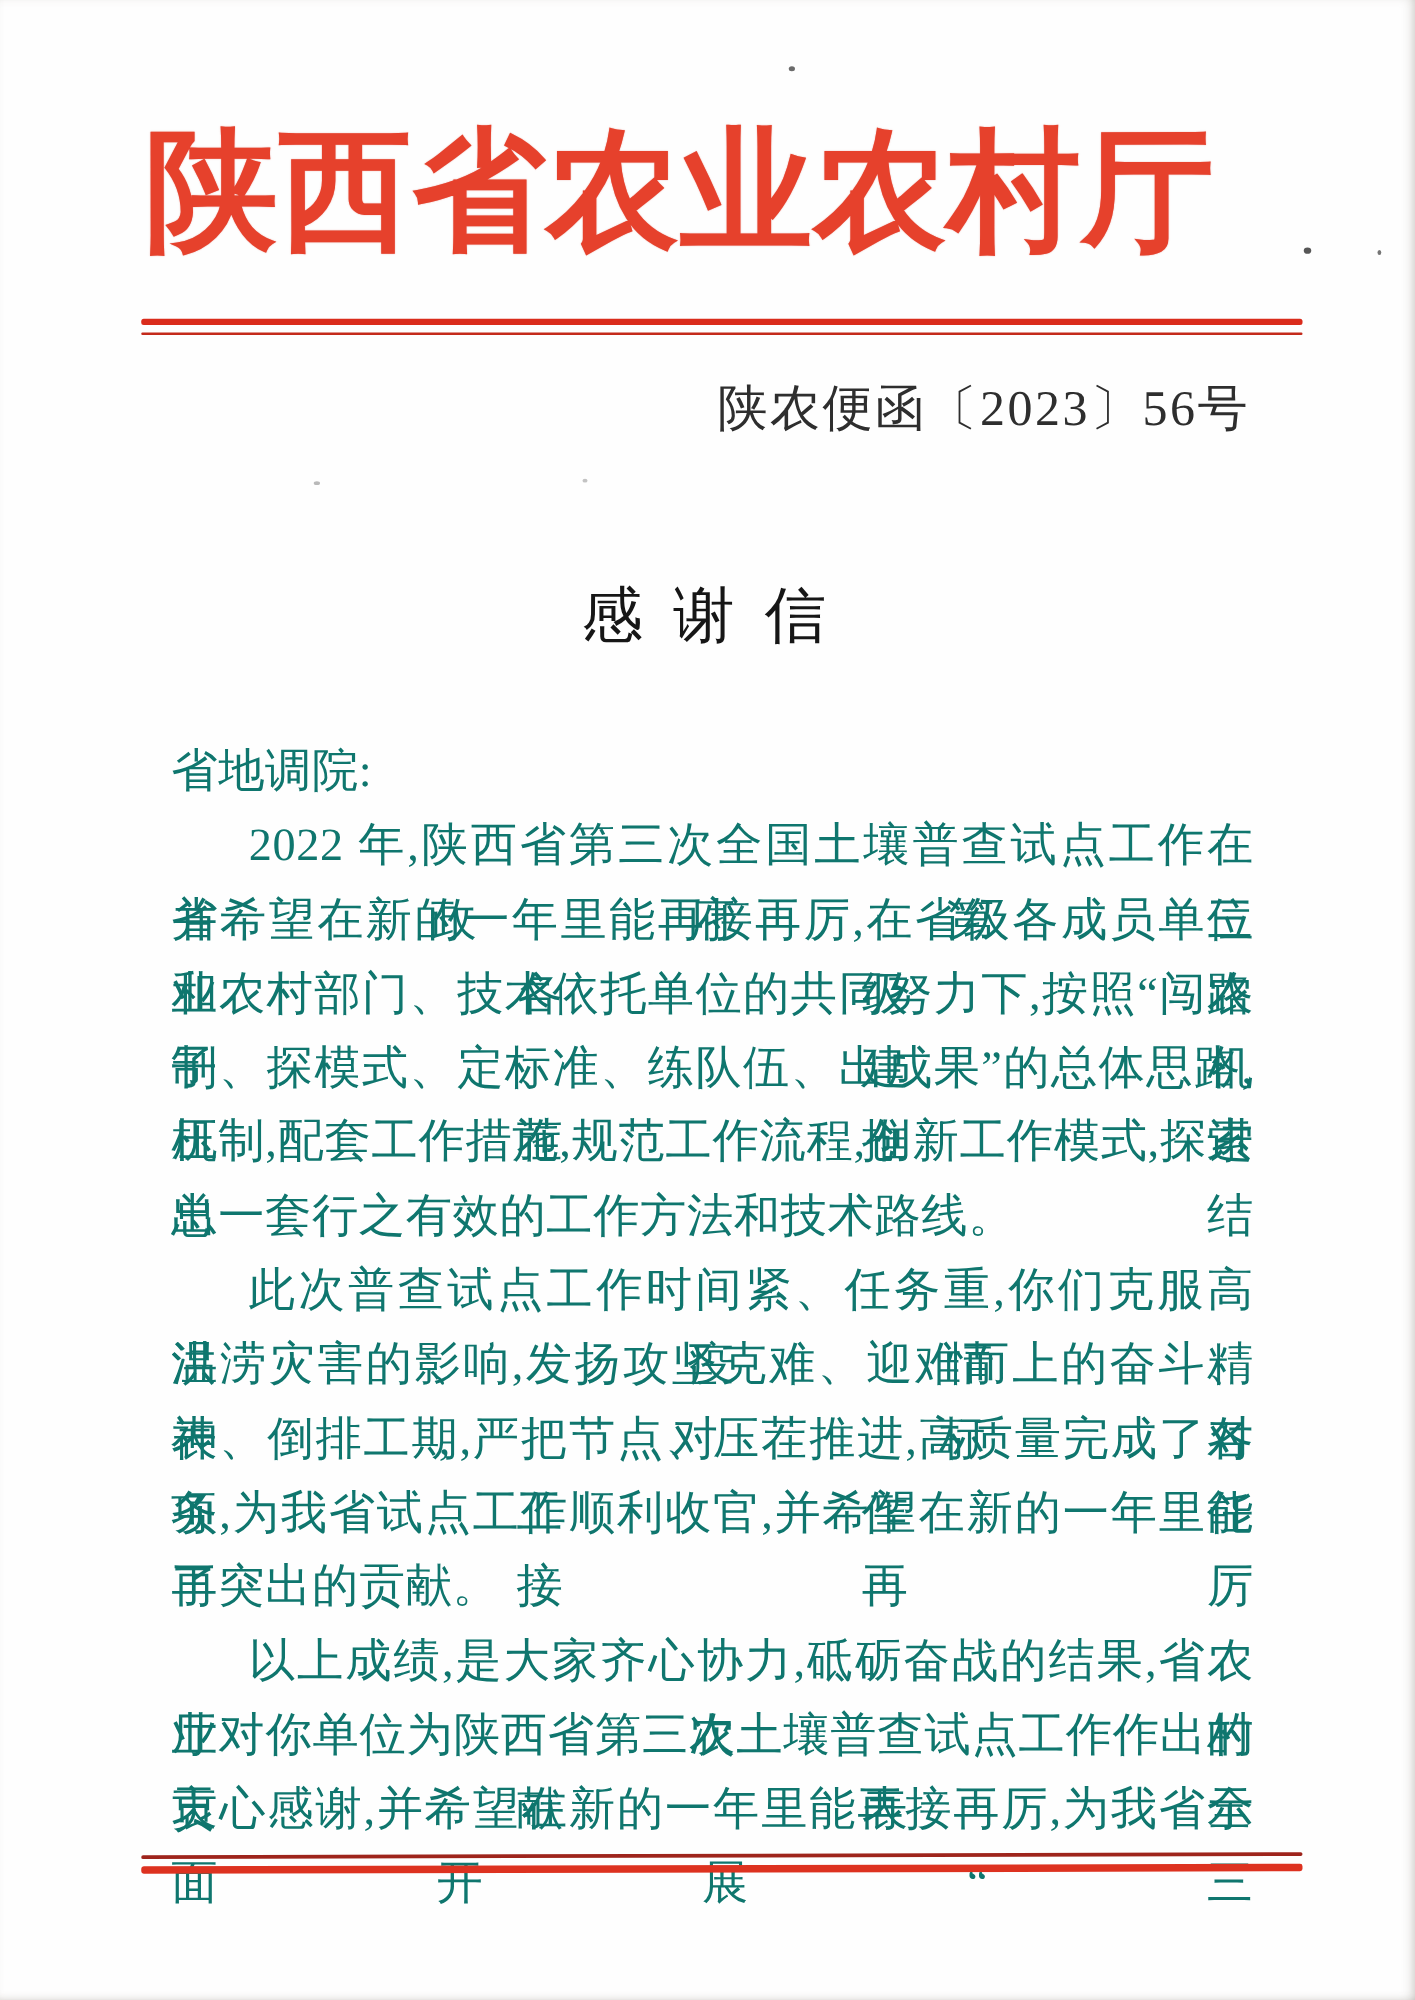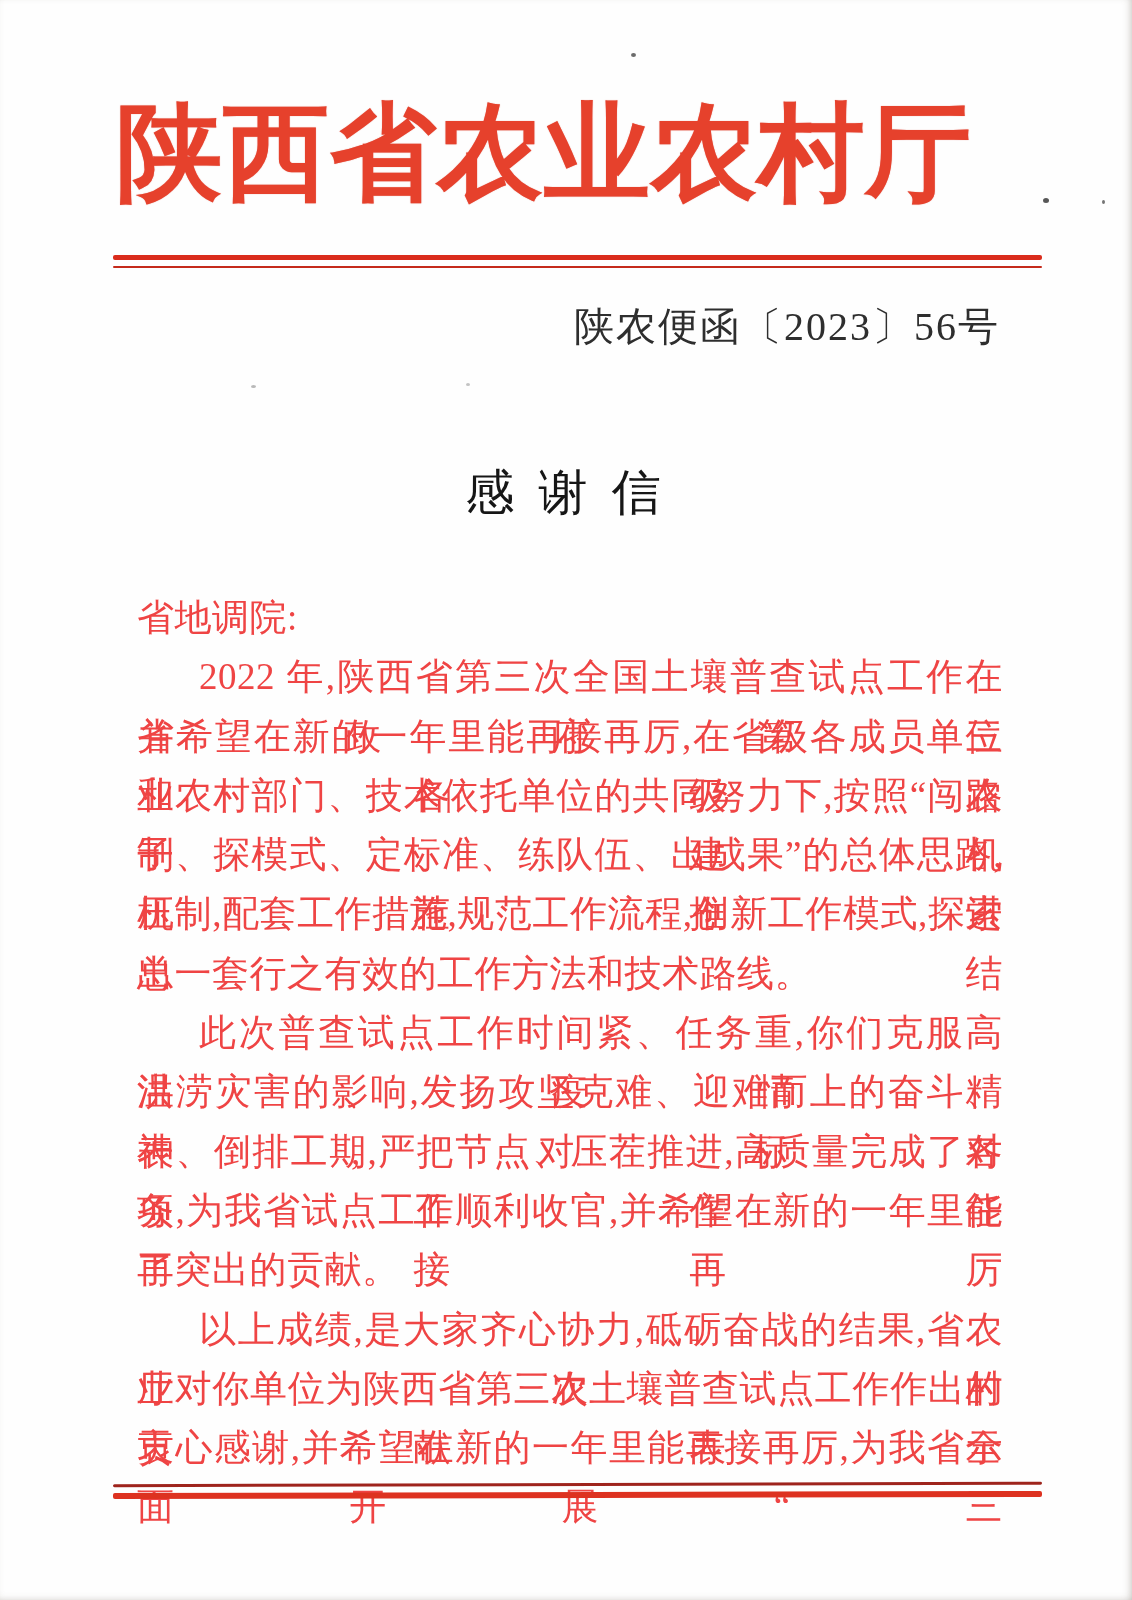--- a/index.html
+++ b/index.html
@@ -65,21 +65,21 @@
     letter-spacing: 6px;
     white-space: nowrap;
   }
 
   .letter-body {
     position: absolute;
     top: 588px;
     left: 137px;
     width: 866px;
     font-size: 37px;
-    color: #ef4444;
+    color: #0f766e;
     letter-spacing: 0.5px;
   }
   .body-line {
     height: 59.3px;
     line-height: 59.3px;
     white-space: nowrap;
     overflow: visible;
   }
   .body-line.indent { text-indent: 62px; }
   .body-line.full {

